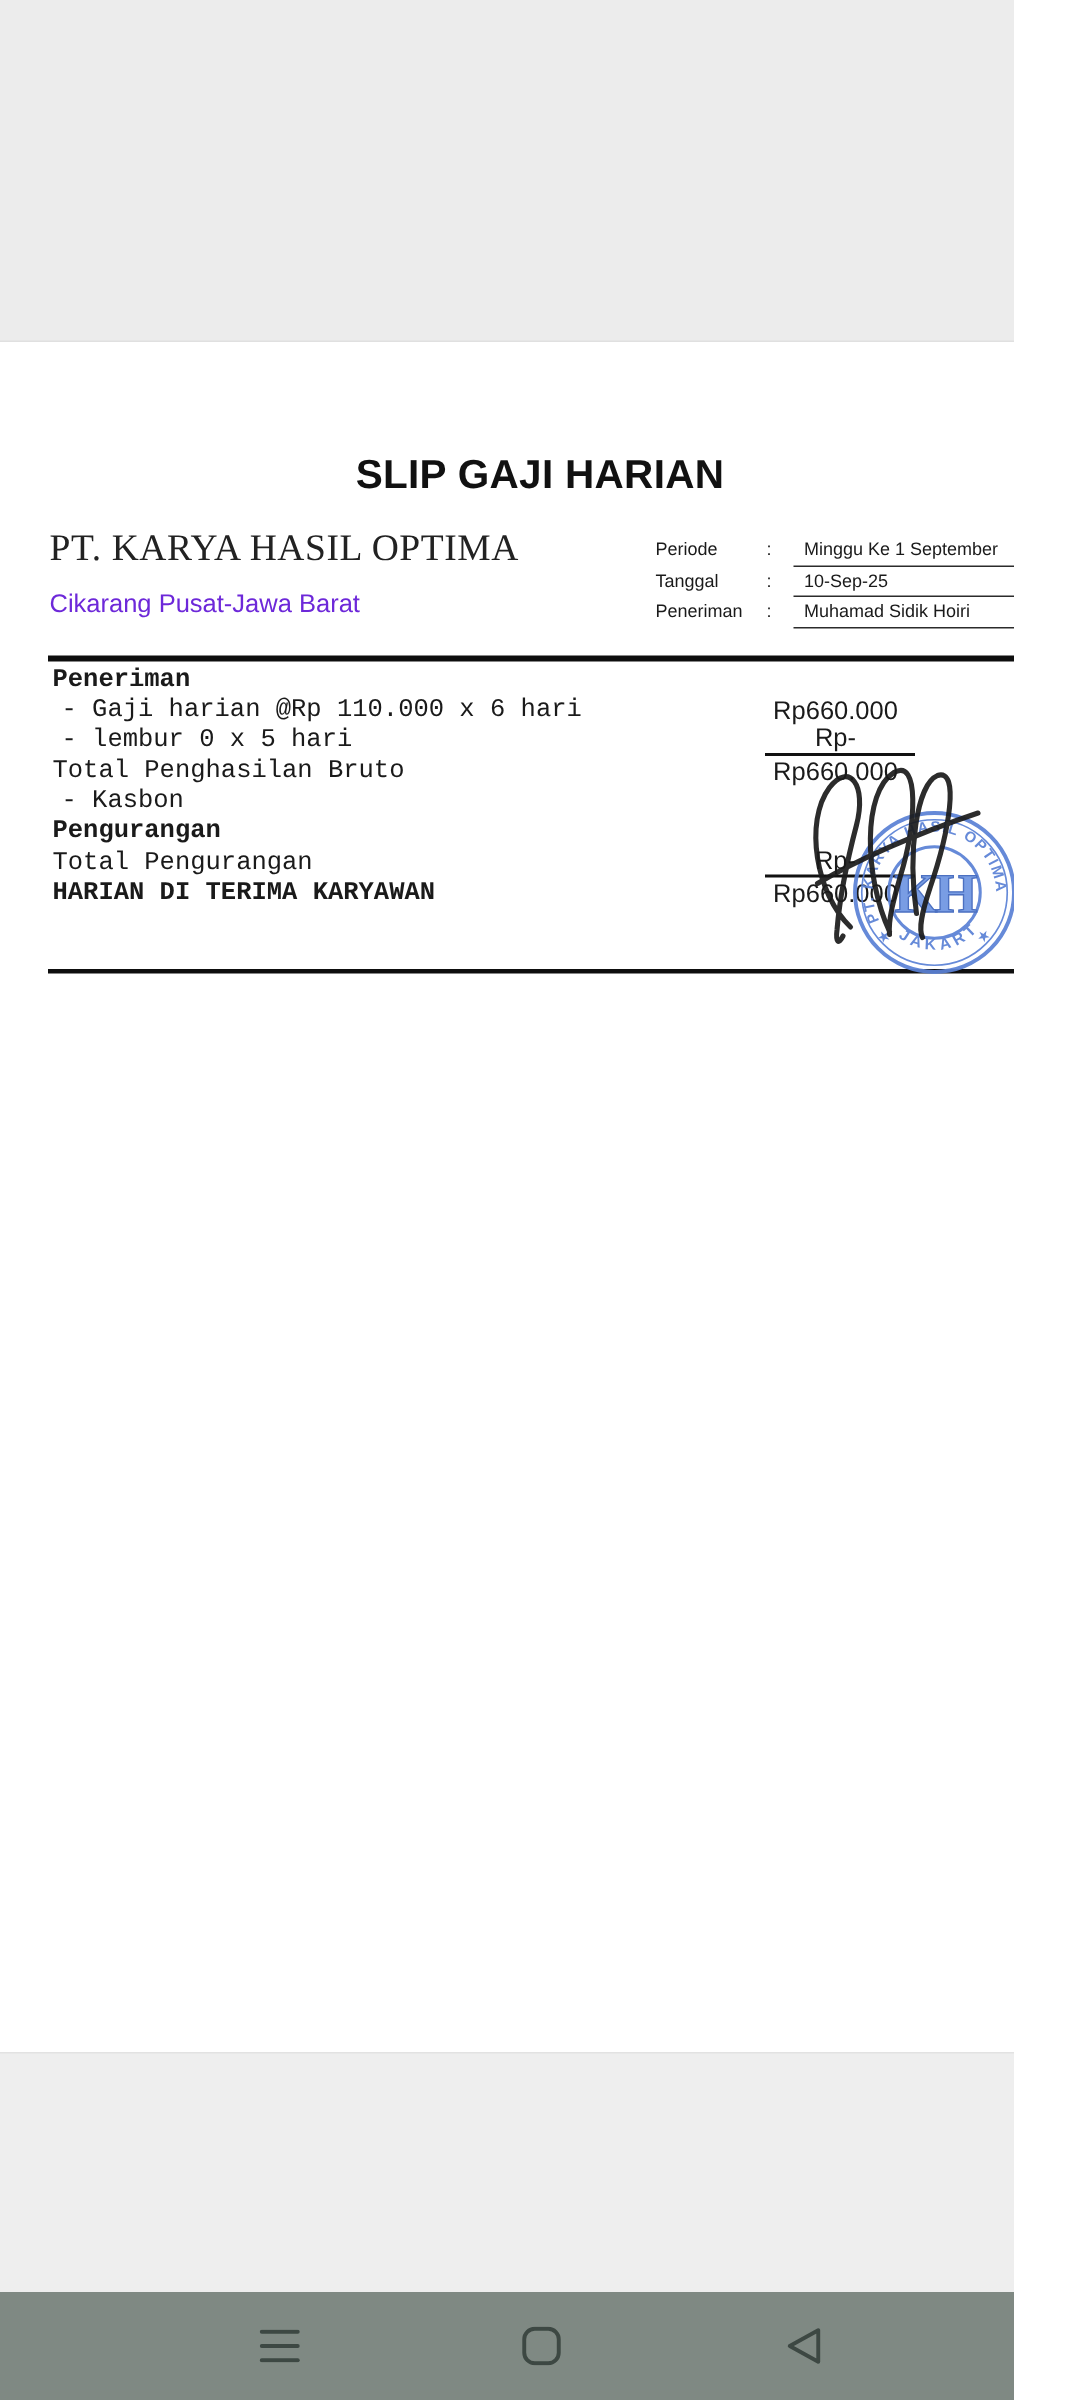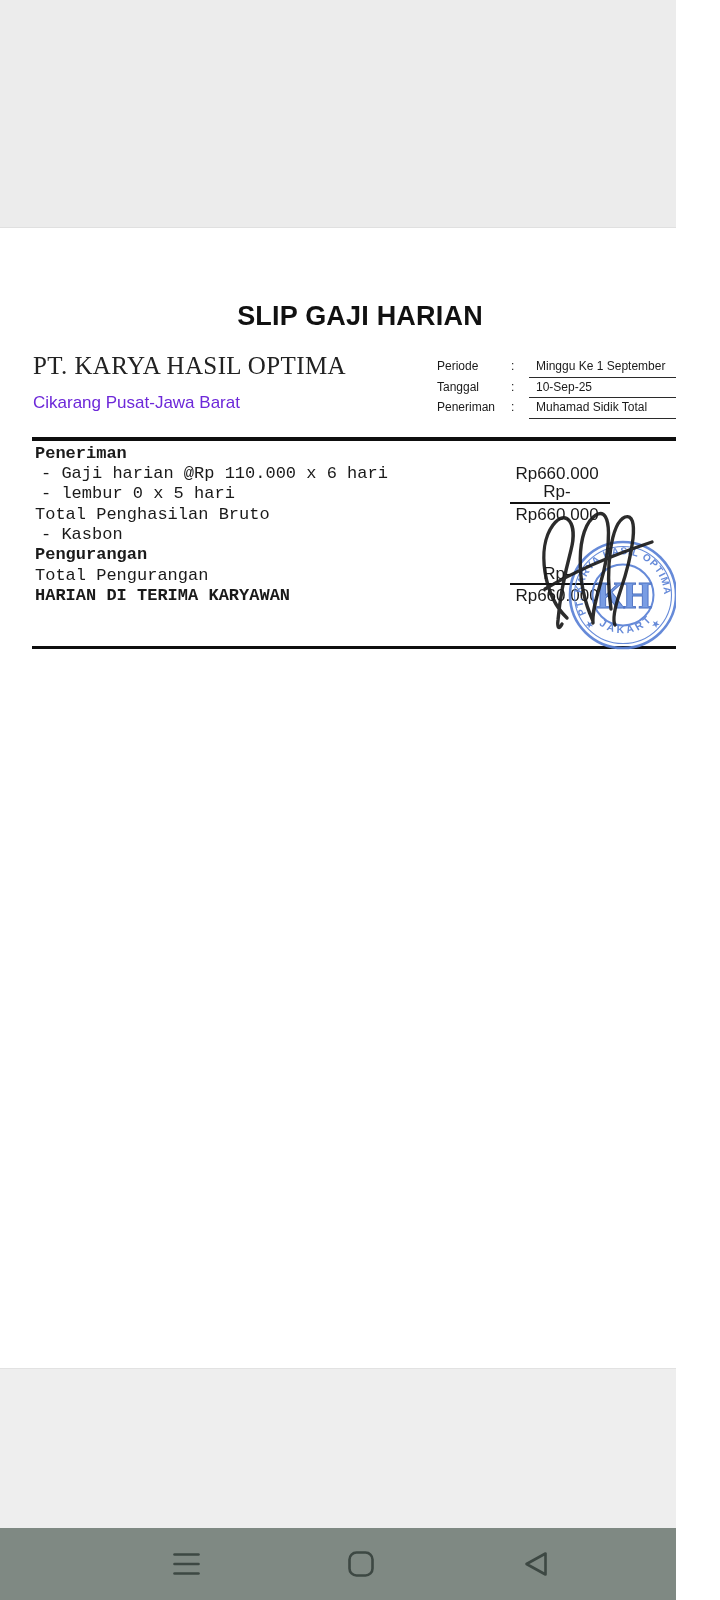--- a/index.html
+++ b/index.html
@@ -93,21 +93,21 @@
       <span class="meta-value">Minggu Ke 1 September</span>
     </div>
     <div class="meta-row">
       <span class="meta-label">Tanggal</span>
       <span class="meta-colon">:</span>
       <span class="meta-value">10-Sep-25</span>
     </div>
     <div class="meta-row">
       <span class="meta-label">Peneriman</span>
       <span class="meta-colon">:</span>
-      <span class="meta-value">Muhamad Sidik Total</span>
+      <span class="meta-value">Muhamad Sidik Hoiri</span>
     </div>
   </div>
 
   <div class="slip-table">
 
     <div class="t-row bold">
       <span class="t-label">Peneriman</span>
       <span class="amt hidden"></span>
     </div>
 

